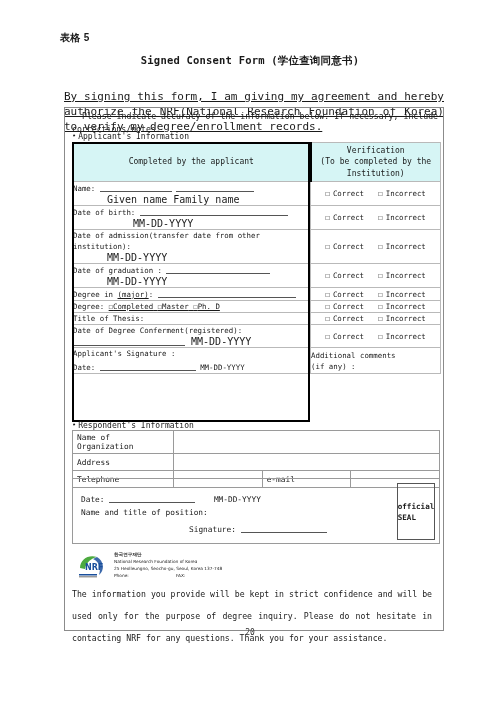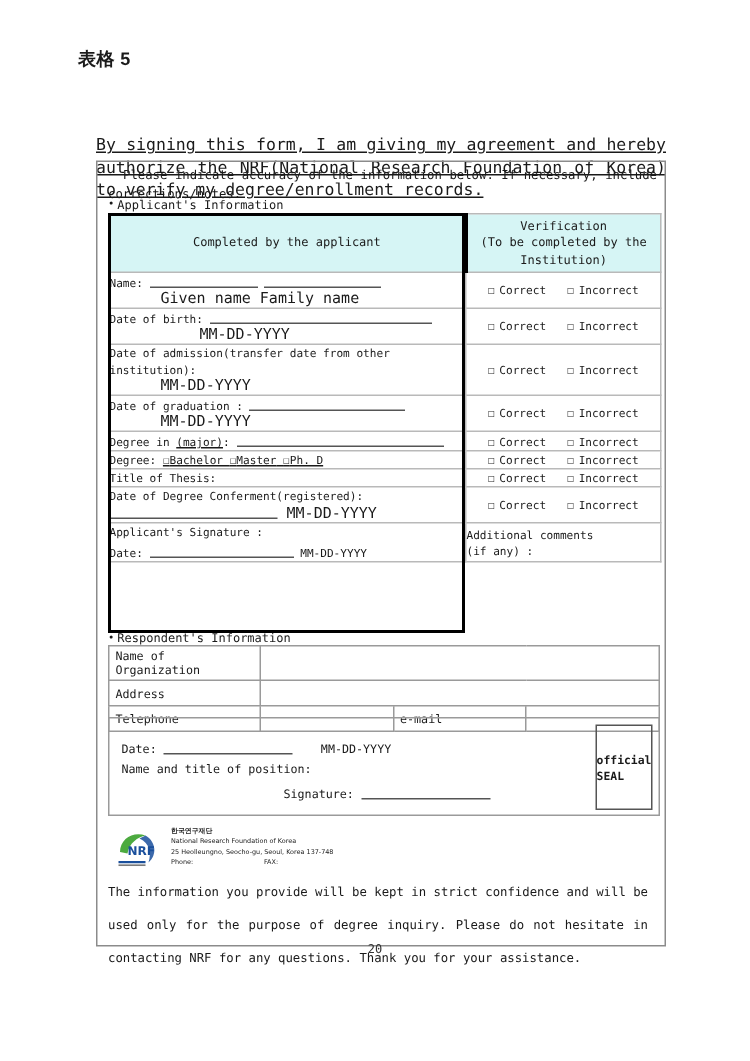--- a/index.html
+++ b/index.html
@@ -19,25 +19,25 @@
     position: absolute;
     left: 0; top: 0;
     width: 500px;
     height: 707px;
     background: #fff;
   }
 
   
   .form-number {
     position: absolute;
-    left: 52px;
+    left: 60px;
     top: 31px;
     font-family: Liberation Sans, sans-serif;
     font-weight: bold;
-    font-size: 12px;
+    font-size: 10px;
     letter-spacing: 0.3px;
   }
   .doc-title {
     position: absolute;
     left: 0; top: 54px;
     width: 500px;
     text-align: center;
     font-weight: bold;
     font-size: 10.5px;
     letter-spacing: 0.2px;
@@ -258,20 +258,21 @@
     color: #333;
   }
 </style>
 </head>
 <body>
 
 <div class="page">
 
   <div class="form-number">表格 5</div>
 
+  <div class="doc-title">Signed Consent Form  (学位查询同意书)</div>
 
   <div class="intro">By signing this form, I am giving my agreement and hereby authorize the NRF(National Research Foundation of Korea) to verify my degree/enrollment records.</div>
 
   <div class="outer-box"></div>
 
   <div class="notice">
     <span class="first-line">Please indicate accuracy of the information below. If necessary, include corrections/notes.</span>
   </div>
 
   <div class="section-label label-applicant">
@@ -345,21 +346,21 @@
         </td>
         <td class="verify-cell">
           <span class="opt"><span class="cb">☐</span><span>Correct</span></span><span class="opt"><span class="cb">☐</span><span>Incorrect</span></span>
         </td>
       </tr>
 
       <tr>
         <td class="field-cell">
           <span>Degree:</span>
           <span class="under-text">
-            <span><span class="cb">☐</span><span>Bachelor</span></span>
+            <span><span class="cb">☐</span><span>Completed</span></span>
             <span><span class="cb">☐</span><span>Master</span></span>
             <span><span class="cb">☐</span><span>Ph. D</span></span>
           </span>
         </td>
         <td class="verify-cell">
           <span class="opt"><span class="cb">☐</span><span>Correct</span></span><span class="opt"><span class="cb">☐</span><span>Incorrect</span></span>
         </td>
       </tr>
 
       <tr>

